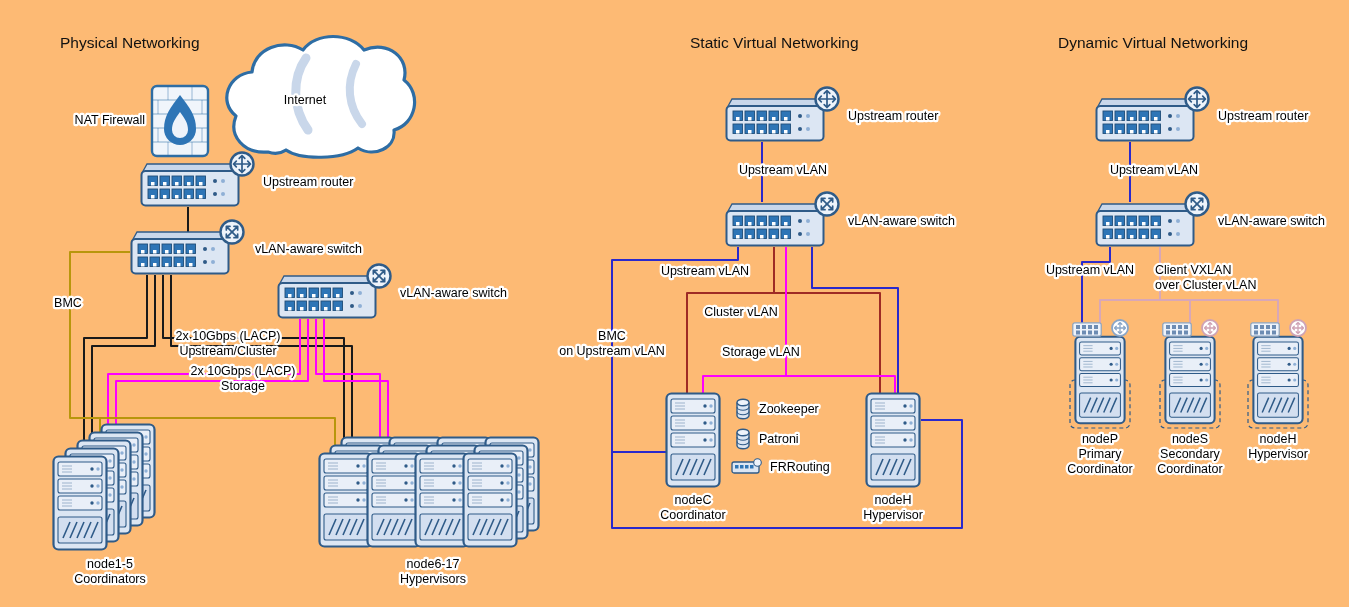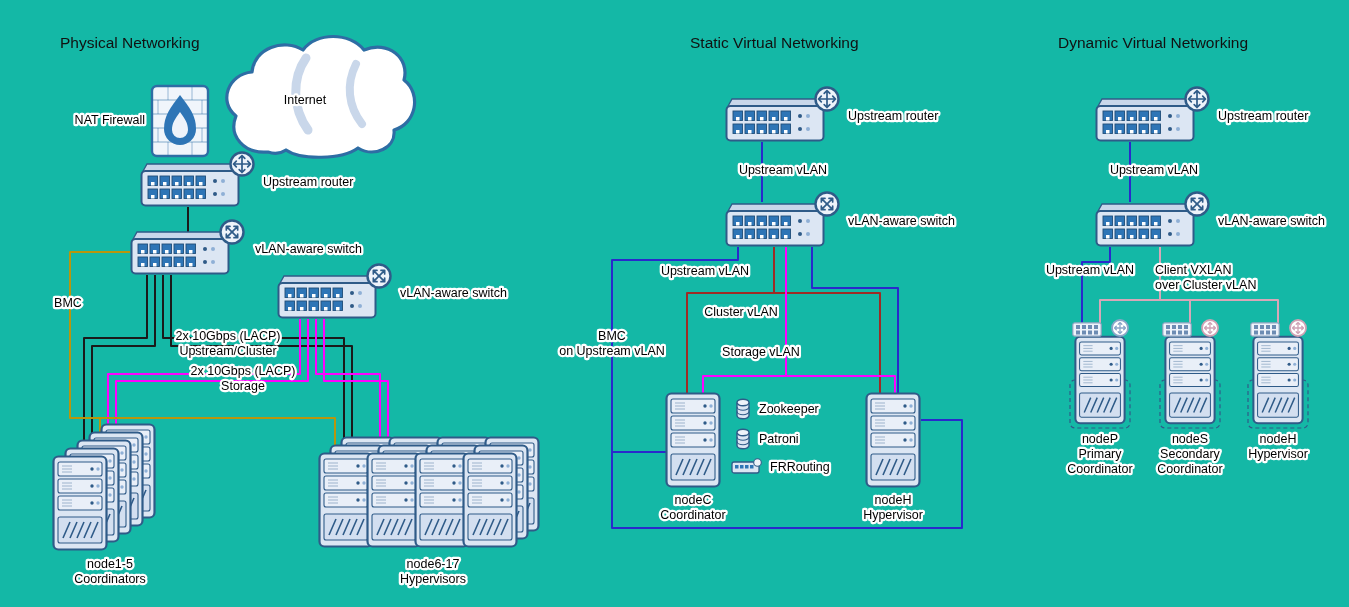--- a/index.html
+++ b/index.html
@@ -1,17 +1,17 @@
 <!DOCTYPE html>
 <html><head>
 <meta charset="utf-8">
 <style>
   html,body{margin:0;padding:0;background:#ffffff;}
   .canvas{
-    position:relative;width:1349px;height:607px;background:#14b8a6;
+    position:relative;width:1349px;height:607px;background:#fdba74;
     font-family:"Liberation Sans", sans-serif;overflow:hidden;text-decoration:underline;
   }
   svg{display:block;}
   text{font-family:"Liberation Sans", sans-serif;}
   .title{font-size:15.5px;fill:#111111;font-weight:500;}
   .lbl{font-size:12.5px;fill:#000000;}
   .halo{paint-order:stroke;stroke:#ffffff;stroke-width:4.5px;stroke-linejoin:round;}
 </style>
 </head>
 <body>

